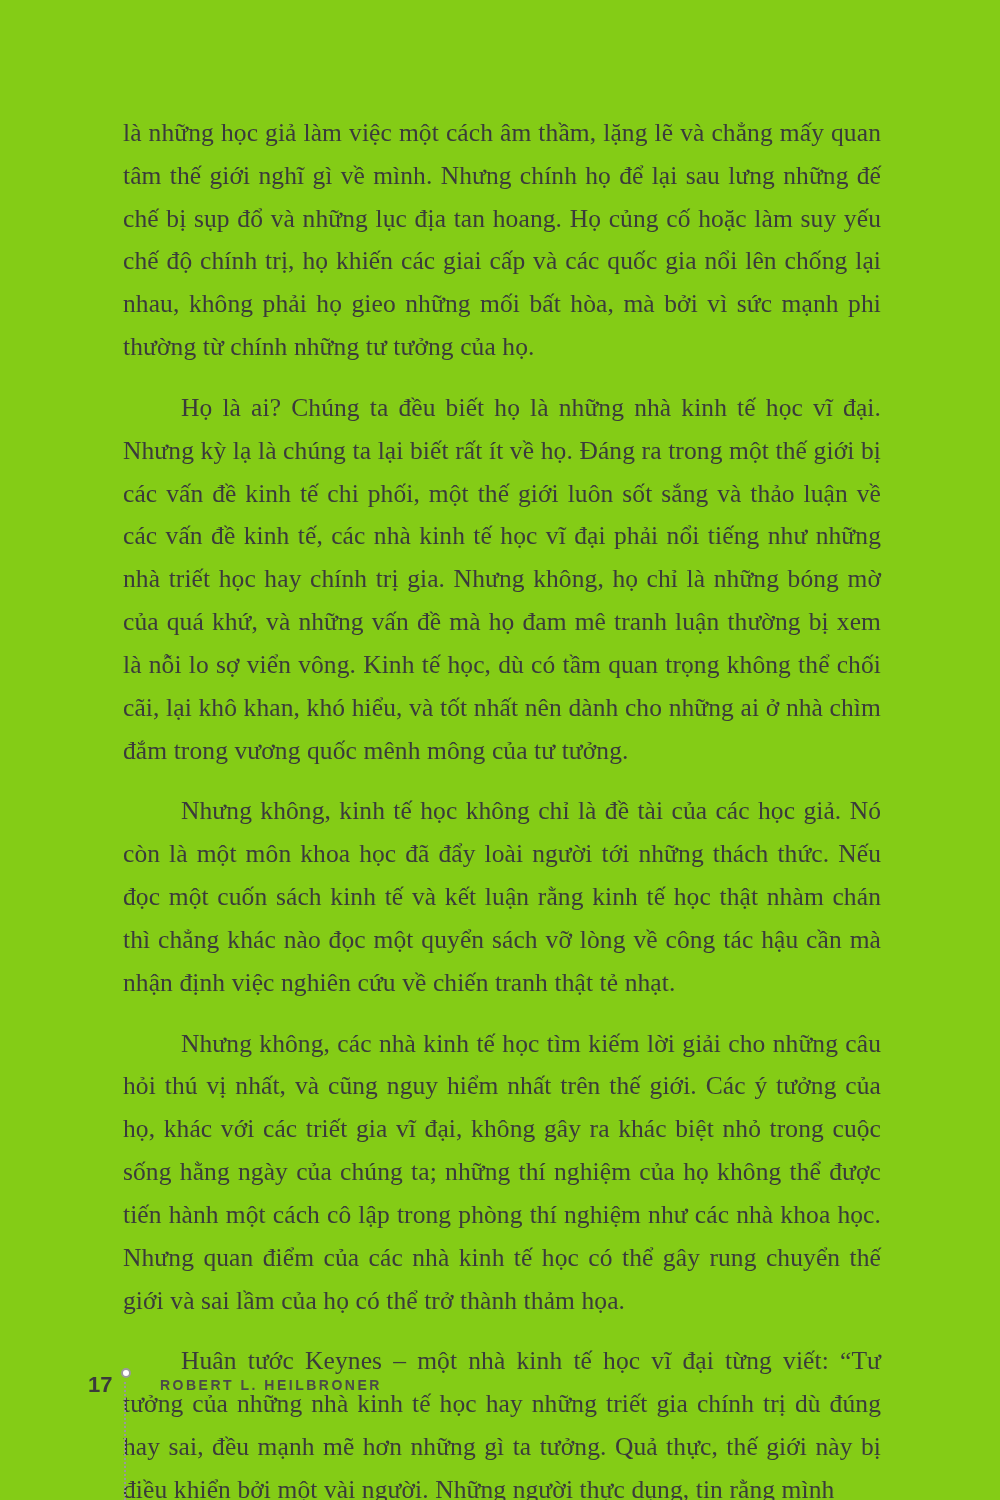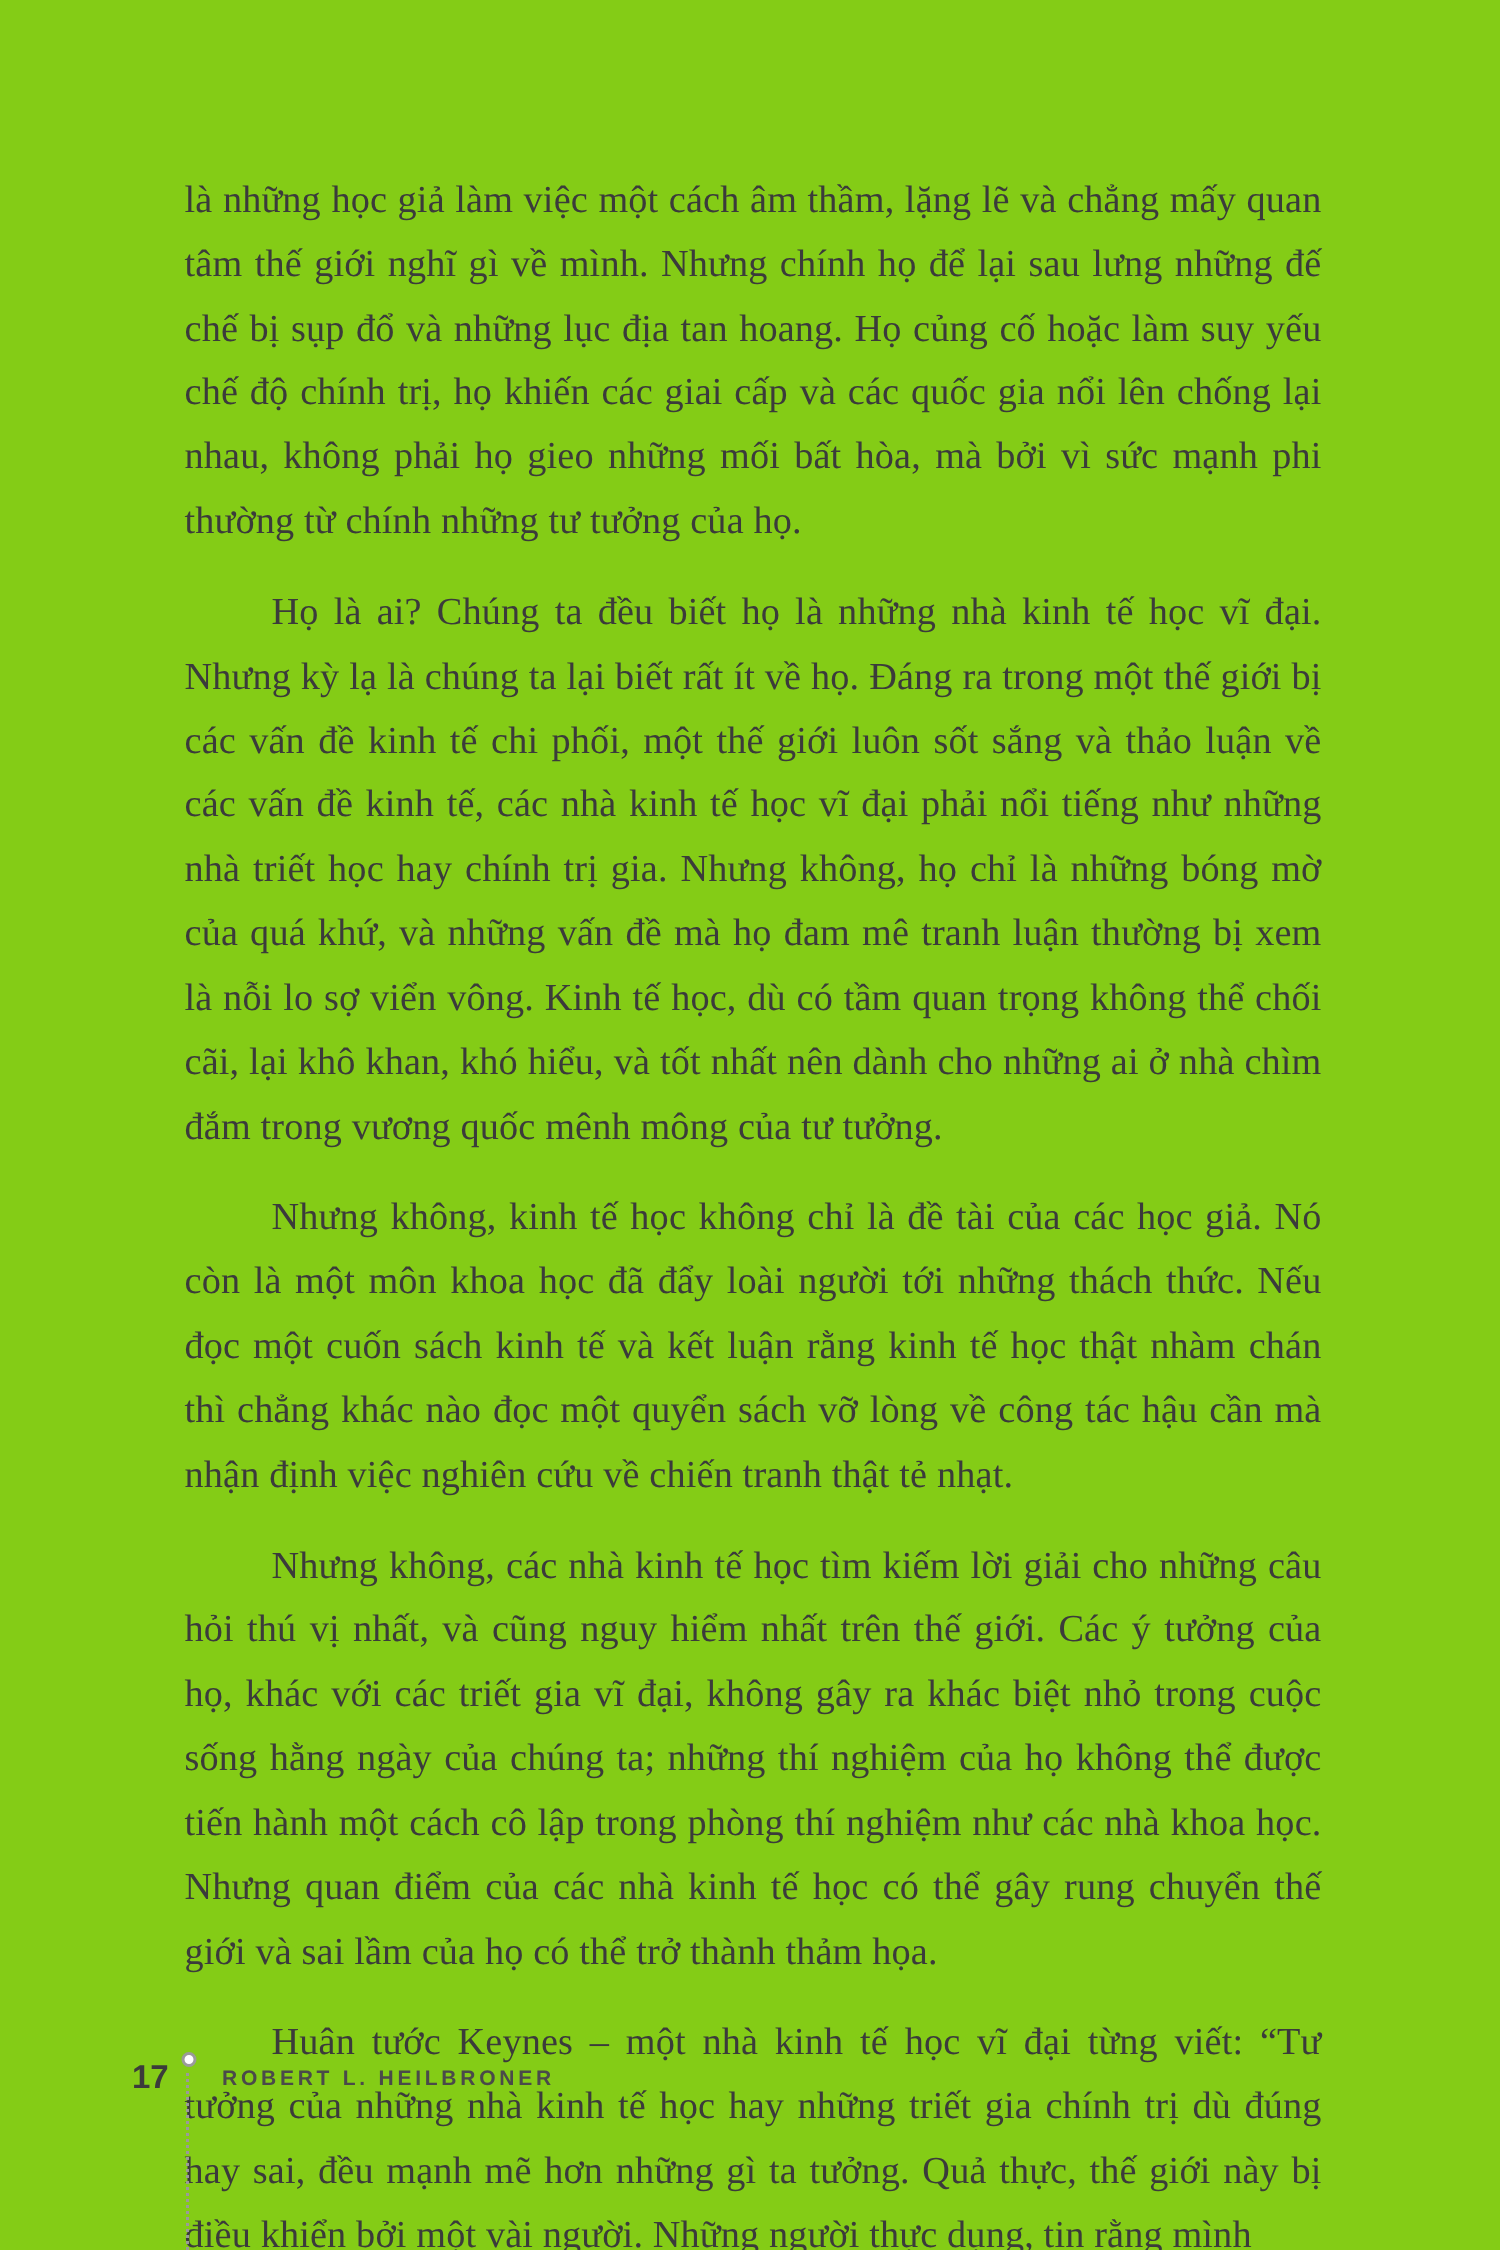--- a/index.html
+++ b/index.html
@@ -63,21 +63,21 @@
     left: -5px;
     top: -14px;
     width: 6px;
     height: 6px;
     border: 2px solid #9a9a9a;
     border-radius: 50%;
     background: #ffffff;
   }
   .running-title {
     position: absolute;
-    left: 148px;
+    left: 160px;
     top: 9px;
     font-family: "Liberation Sans", sans-serif;
     font-size: 14px;
     font-weight: bold;
     letter-spacing: 2.5px;
     color: #4a4a4a;
     text-transform: uppercase;
   }
 </style>
 </head>

